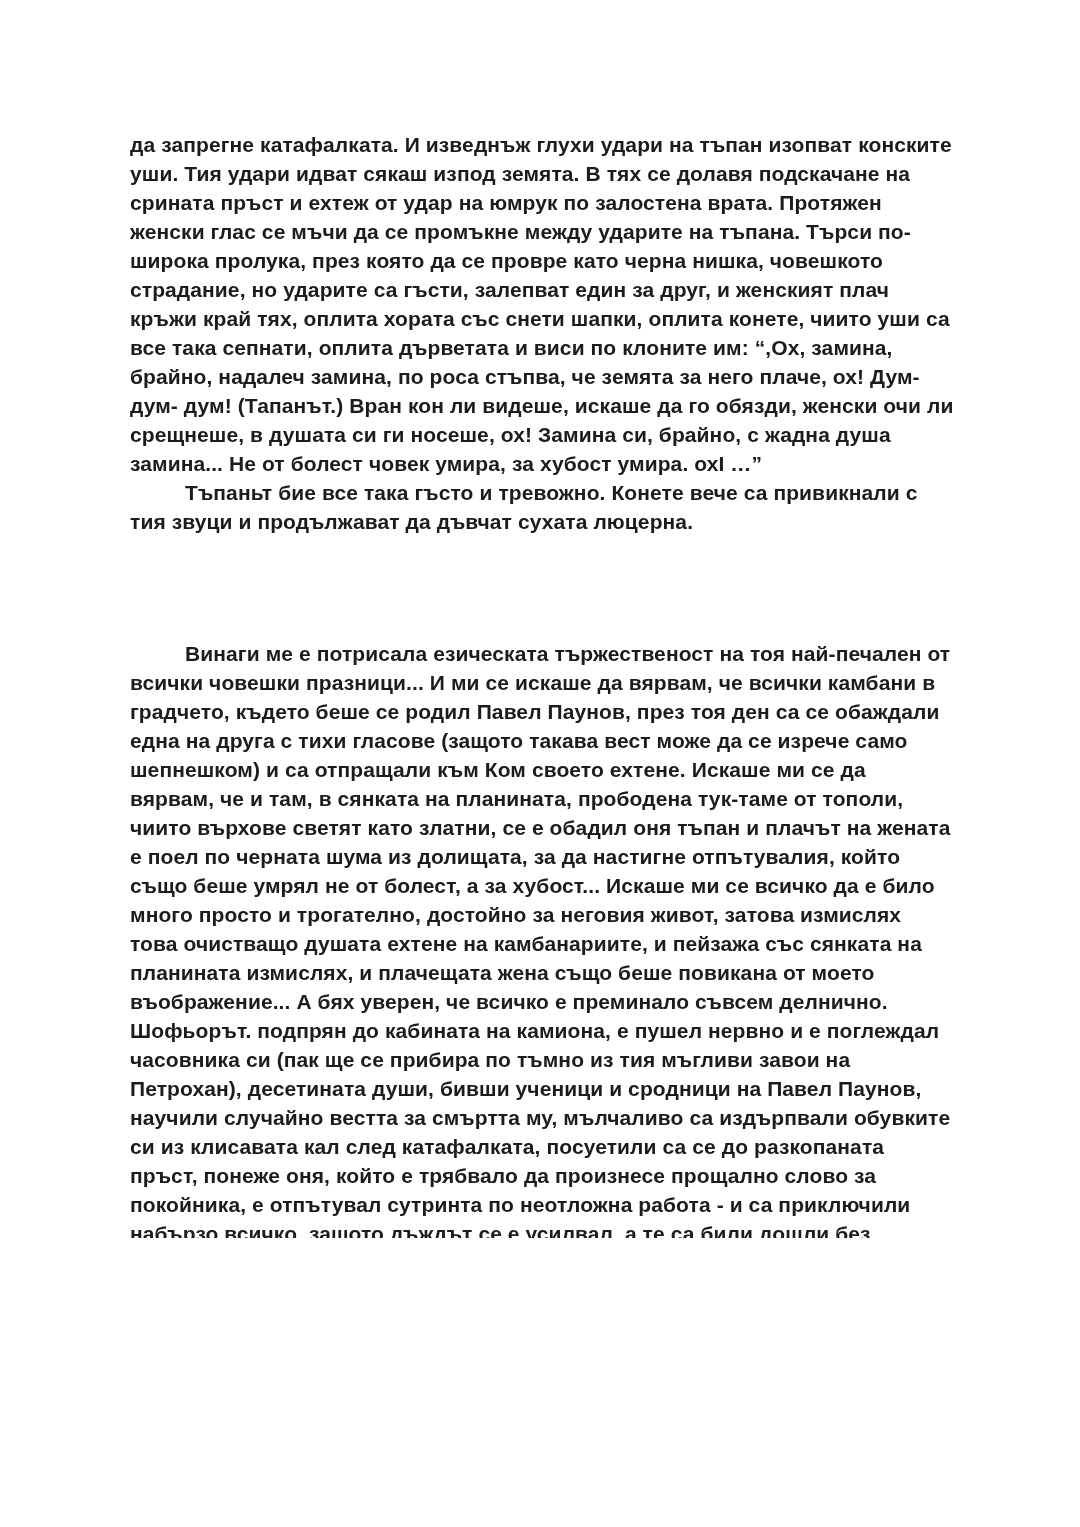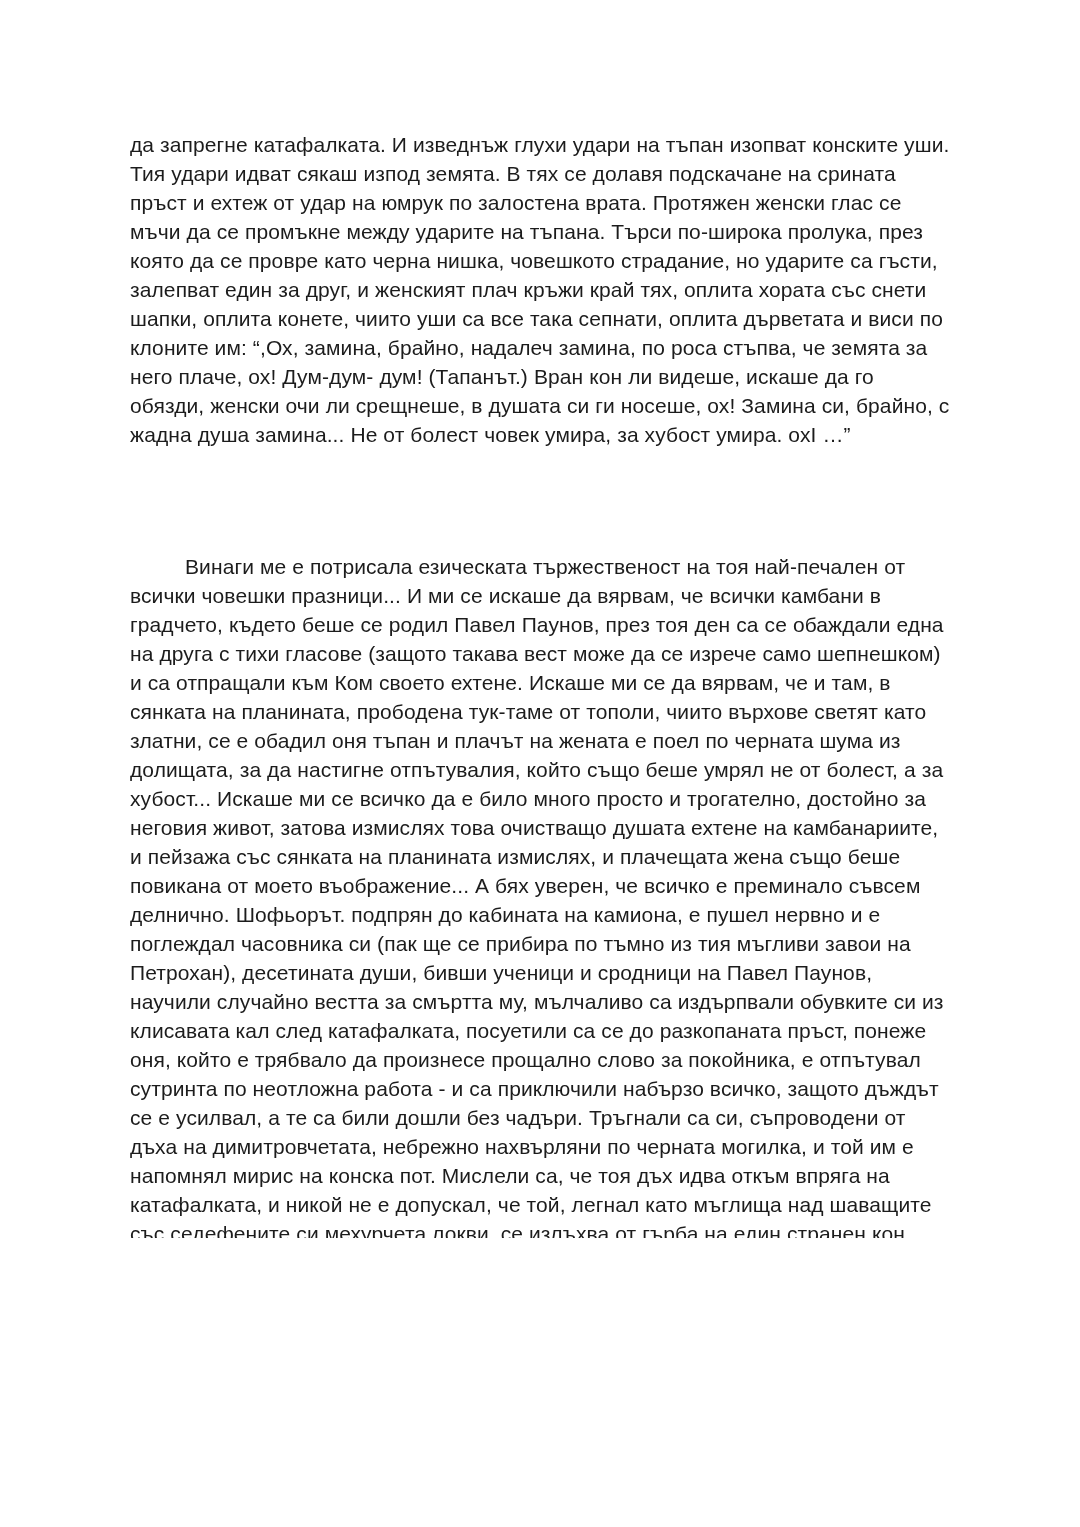--- a/index.html
+++ b/index.html
@@ -9,20 +9,21 @@
   }
   .page {
     position: relative;
     width: 1080px;
     height: 1238px;
     background: #ffffff;
     font-family: "Liberation Sans", "DejaVu Sans", sans-serif;
     color: #1c1c1c;
     overflow: hidden;
     box-sizing: border-box;
+    font-weight: bold;
   }
   .text-block {
     position: absolute;
     top: 130px;
     left: 130px;
     width: 824px;
     font-size: 21px;
     line-height: 29px;
     text-align: left;
     letter-spacing: 0.1px;
@@ -45,16 +46,17 @@
     line-height: 24px;
     color: #a16207;
   }
 </style>
 </head>
 <body>
 
 <div class="page">
   <div class="text-block">
     <p class="para">да запрегне катафалката. И изведнъж глухи удари на тъпан изопват конските уши. Тия удари идват сякаш изпод земята. В тях се долавя подскачане на срината пръст и ехтеж от удар на юмрук по залостена врата. Протяжен женски глас се мъчи да се промъкне между ударите на тъпана. Търси по-широка пролука, през която да се провре като черна нишка, човешкото страдание, но ударите са гъсти, залепват един за друг, и женският плач кръжи край тях, оплита хората със снети шапки, оплита конете, чиито уши са все така сепнати, оплита дърветата и виси по клоните им: “,Ох, замина, брайно, надалеч замина, по роса стъпва, че земята за него плаче, ох! Дум-дум- дум! (Тапанът.) Вран кон ли видеше, искаше да го обязди, женски очи ли срещнеше, в душата си ги носеше, ох! Замина си, брайно, с жадна душа замина... Не от болест човек умира, за хубост умира. охI …”</p>
+    <p class="para indent">Тъпаньт бие все така гъсто и тревожно. Конете вече са привикнали с тия звуци и продължават да дъвчат сухата люцерна.</p>
     <p class="para indent section-gap">Винаги ме е потрисала езическата тържественост на тоя най-печален от всички човешки празници... И ми се искаше да вярвам, че всички камбани в градчето, където беше се родил Павел Паунов, през тоя ден са се обаждали една на друга с тихи гласове (защото такава вест може да се изрече само шепнешком) и са отпращали към Ком своето ехтене. Искаше ми се да вярвам, че и там, в сянката на планината, прободена тук-таме от тополи, чиито върхове светят като златни, се е обадил оня тъпан и плачът на жената е поел по черната шума из долищата, за да настигне отпътувалия, който също беше умрял не от болест, а за хубост... Искаше ми се всичко да е било много просто и трогателно, достойно за неговия живот, затова измислях това очистващо душата ехтене на камбанариите, и пейзажа със сянката на планината измислях, и плачещата жена също беше повикана от моето въображение... А бях уверен, че всичко е преминало съвсем делнично. Шофьорът. подпрян до кабината на камиона, е пушел нервно и е поглеждал часовника си (пак ще се прибира по тъмно из тия мъгливи завои на Петрохан), десетината души, бивши ученици и сродници на Павел Паунов, научили случайно вестта за смъртта му, мълчаливо са издърпвали обувките си из клисавата кал след катафалката, посуетили са се до разкопаната пръст, понеже оня, който е трябвало да произнесе прощално слово за покойника, е отпътувал сутринта по неотложна работа - и са приключили набързо всичко, защото дъждът се е усилвал, а те са били дошли без чадъри. Тръгнали са си, съпроводени от дъха на димитровчетата, небрежно нахвърляни по черната могилка, и той им е напомнял мирис на конска пот. Мислели са, че тоя дъх идва откъм впряга на катафалката, и никой не е допускал, че той, легнал като мъглища над шаващите със седефените си мехурчета локви, се излъхва от гърба на един странен кон, застанал на стената в дома на Павел Паунов, излъхва се от напрегнатите, жадни за път нозе, на това митическо същество, в чиято плът</p>
   </div>
   <div class="page-number">130</div>
 </div>
 
 </body></html>

